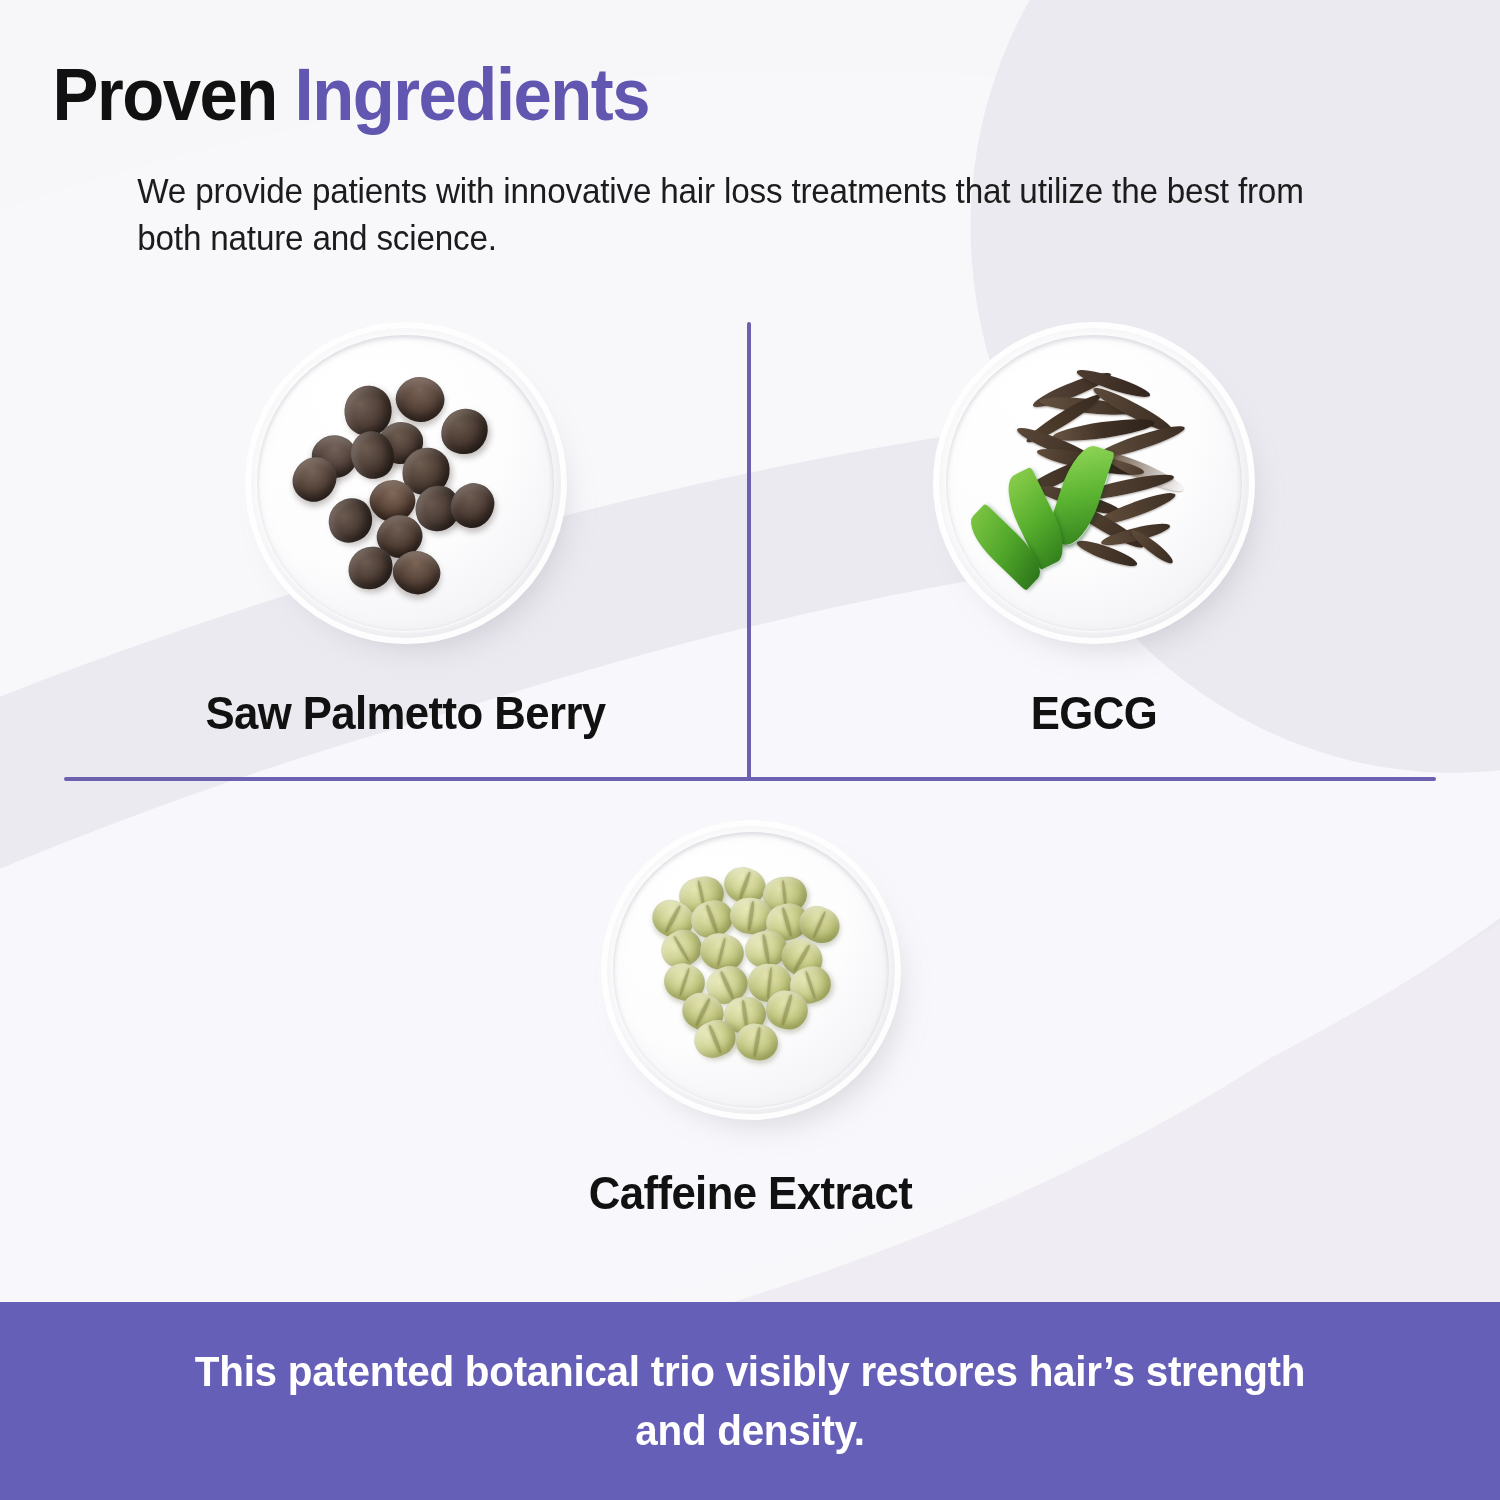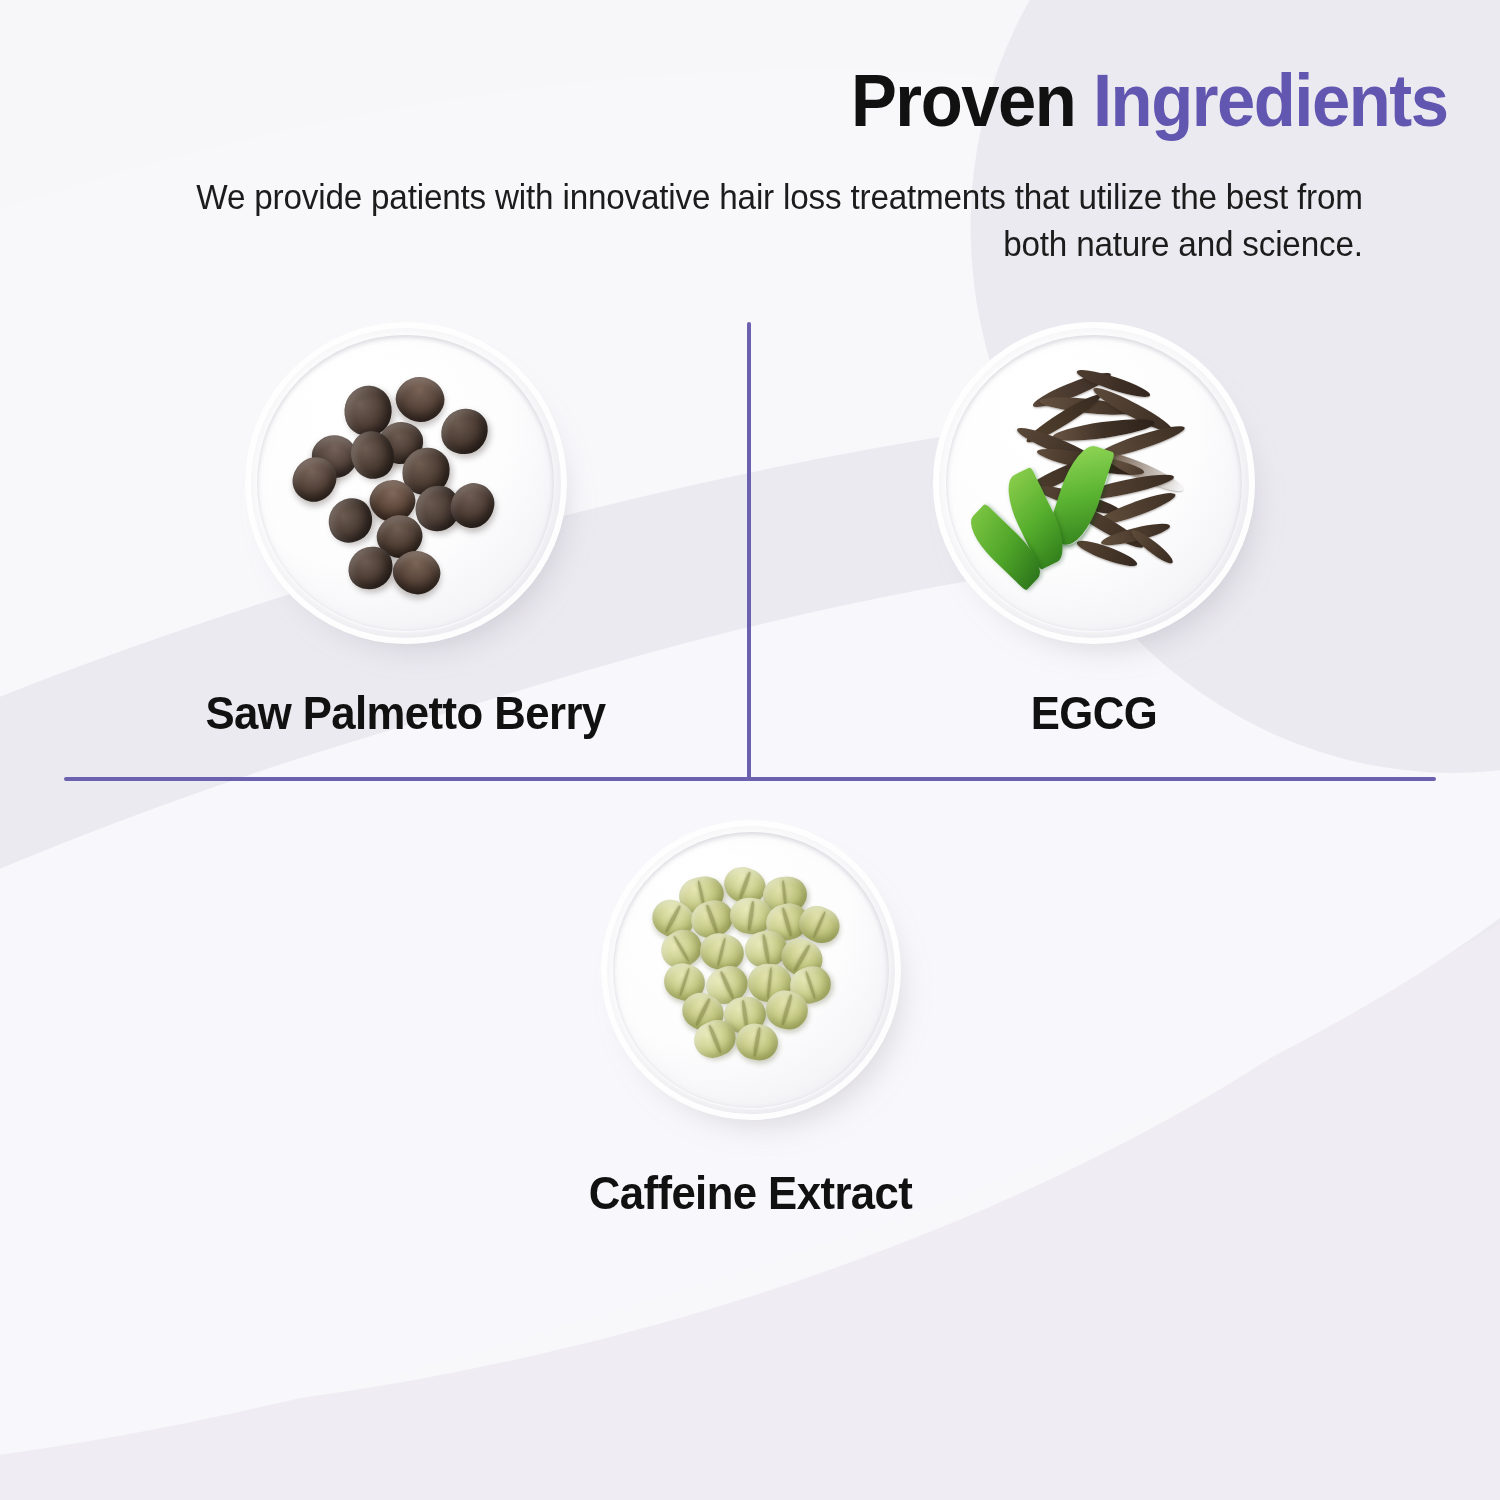--- a/index.html
+++ b/index.html
@@ -62,23 +62,23 @@
     left: 980px; top: -260px;
     width: 1100px; height: 1000px;
     background: #eceaf1;
     transform: rotate(-20deg);
     border-radius: 40% / 46%;
   }
 
   
   .header {
     position: absolute;
-    left: 0; top: 64px;
+    left: 0; top: 58px;
     width: 1500px;
-    text-align: right;
+    text-align: left;
   }
   .title {
     font-size: 74px;
     font-weight: 700;
     letter-spacing: -1.6px;
     line-height: 1.0;
     margin: 0;
     white-space: nowrap;
     transform: scaleX(0.93);
   }
@@ -368,14 +368,17 @@
           <div class="bean" style="left:31%;top:67%;width:14%;height:12%;background:radial-gradient(circle at 38% 30%,#e9eaba,#c8cd88 55%,#a9af67 100%);transform:rotate(-22deg);"></div>
           <div class="bean" style="left:45%;top:68%;width:14%;height:12%;background:radial-gradient(circle at 40% 32%,#e4e5b1,#c1c67f 55%,#a2a861 100%);transform:rotate(10deg);"></div>
         </div>
         <div class="dish-rim-inner"></div>
       </div>
       <div class="dish-rim"></div>
     </div>
     <div class="ing-label">Caffeine Extract</div>
   </div>
 
+  <div class="footer">
+    <div class="footer-text">This patented botanical trio visibly restores hair’s strength and density.</div>
+  </div>
 
 </div>
 
 </body></html>

